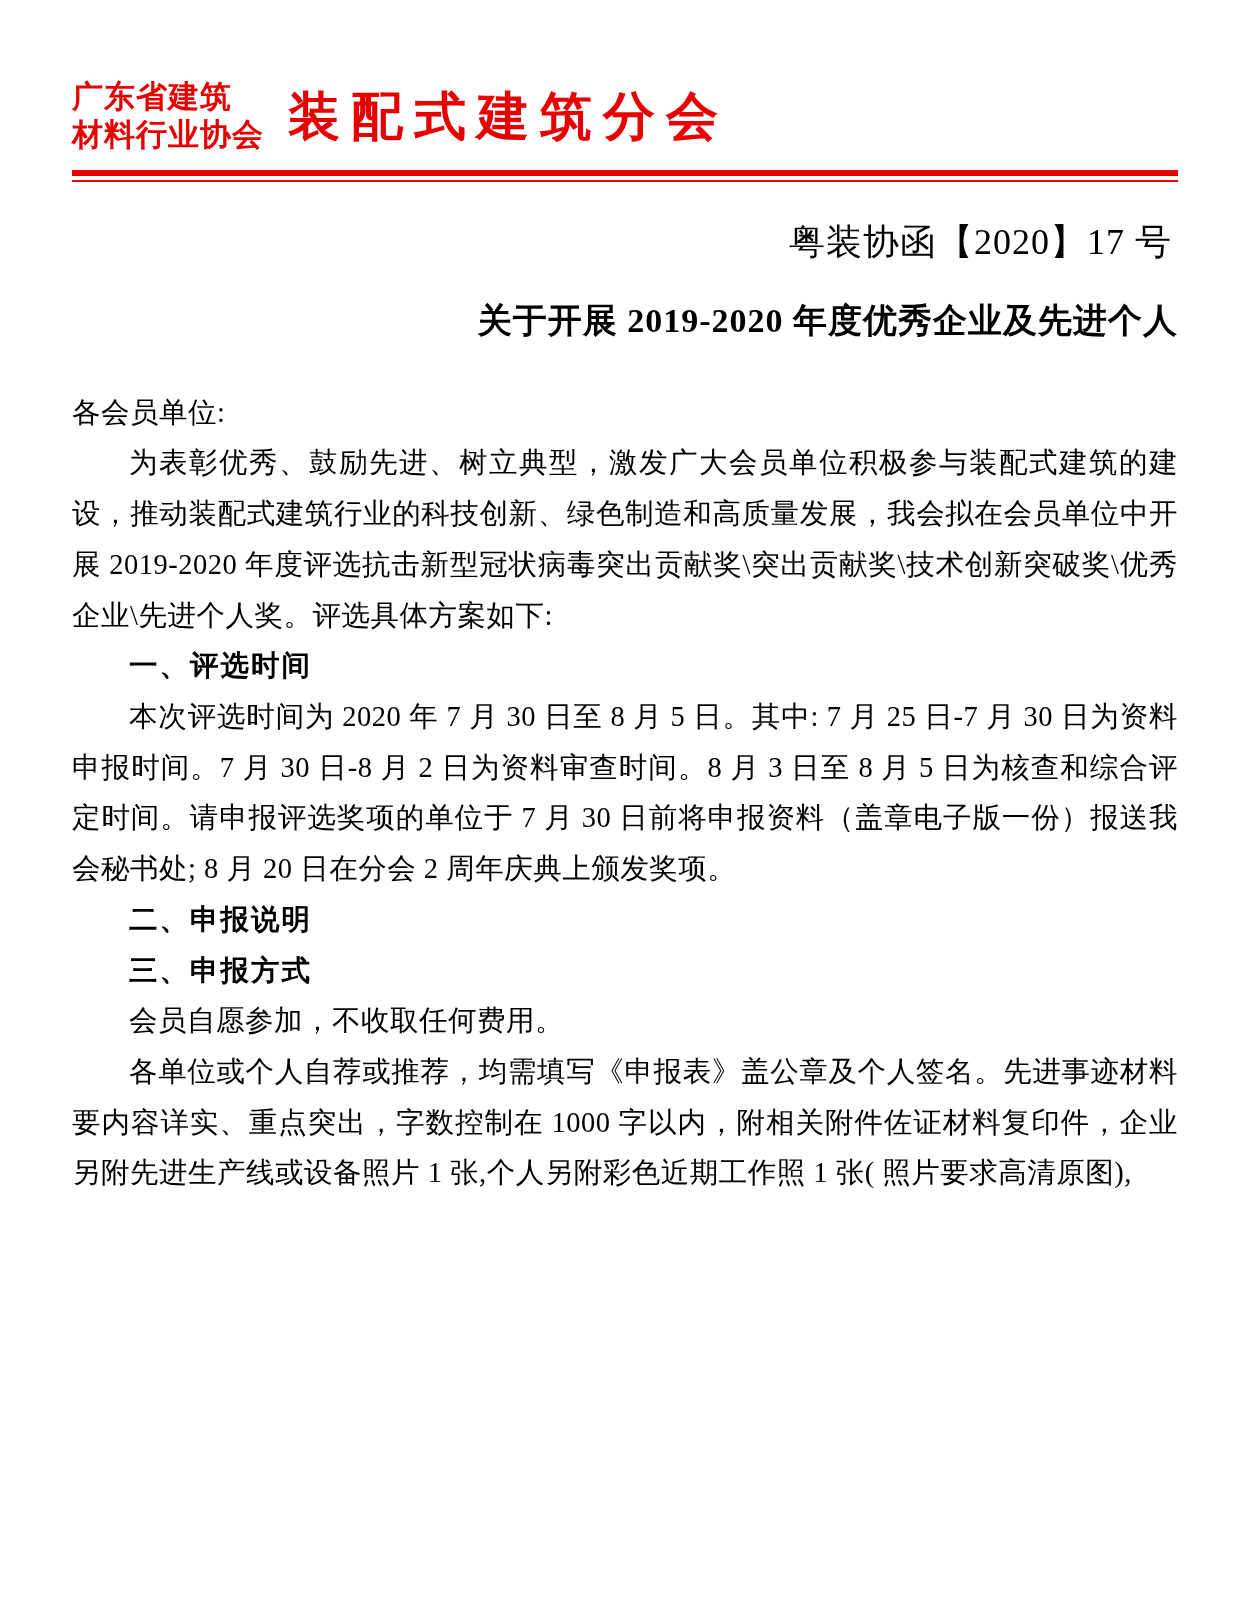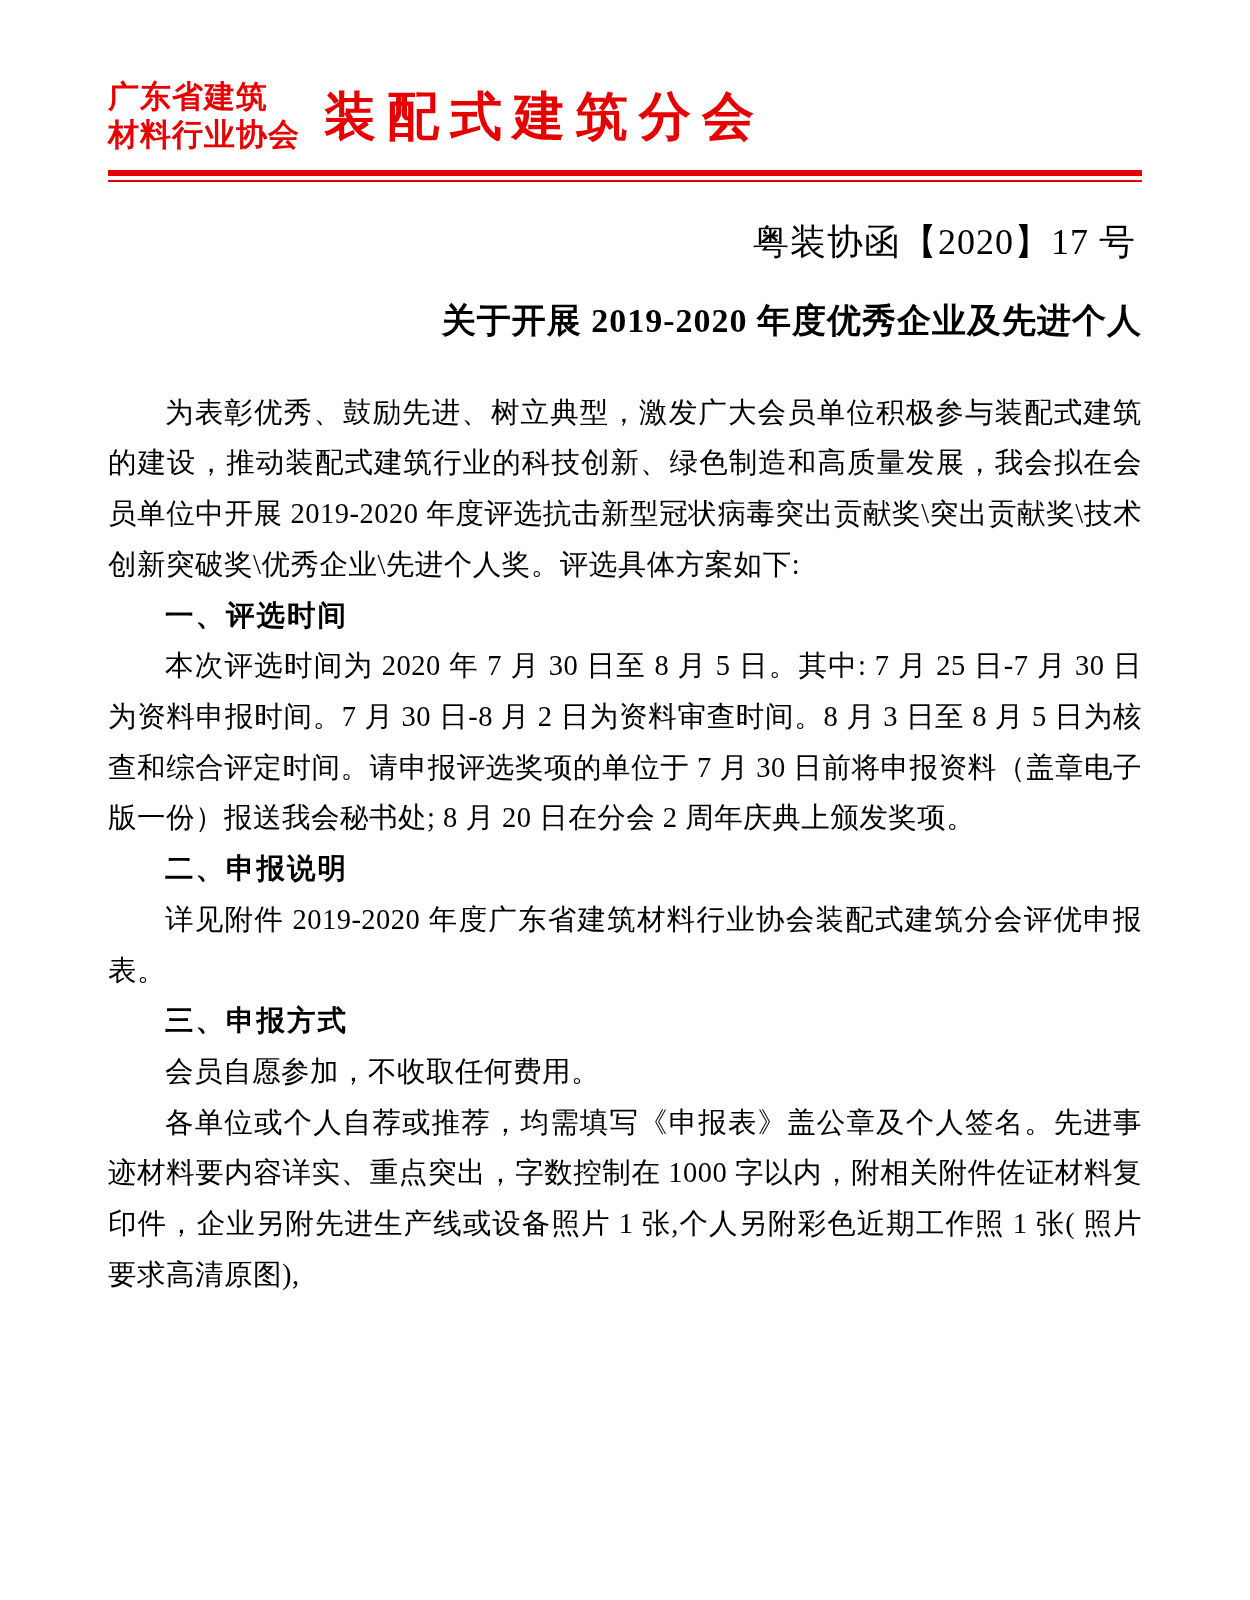--- a/index.html
+++ b/index.html
@@ -12,21 +12,21 @@
     height: 1600px;
     font-family: "Liberation Serif", "DejaVu Serif", serif;
     color: #000000;
     overflow: hidden;
   }
   .page {
     position: relative;
     width: 1250px;
     height: 1600px;
     box-sizing: border-box;
-    padding: 0 108px;
+    padding: 0 72px;
   }
 
   
   .letterhead {
     padding-top: 78px;
     display: flex;
     align-items: center;
     justify-content: flex-start;
     gap: 16px;
   }
@@ -124,23 +124,23 @@
     <div class="rule-thin"></div>
   </div>
 
   <div class="doc-number">粤装协函【2020】17 号</div>
 
   <div class="title">
     <span class="t-line">关于开展 2019-2020 年度优秀企业及先进个人</span>
   </div>
 
   <div class="body-text">
+    <p class="p">各会员单位:</p>
     <p class="p indent">为表彰优秀、鼓励先进、树立典型，激发广大会员单位积极参与装配式建筑的建设，推动装配式建筑行业的科技创新、绿色制造和高质量发展，我会拟在会员单位中开展 2019-2020 年度评选抗击新型冠状病毒突出贡献奖\突出贡献奖\技术创新突破奖\优秀企业\先进个人奖。评选具体方案如下:</p>
     <p class="p heading">一、评选时间</p>
     <p class="p indent">本次评选时间为 2020 年 7 月 30 日至 8 月 5 日。其中: 7 月 25 日-7 月 30 日为资料申报时间。7 月 30 日-8 月 2 日为资料审查时间。8 月 3 日至 8 月 5 日为核查和综合评定时间。请申报评选奖项的单位于 7 月 30 日前将申报资料（盖章电子版一份）报送我会秘书处; 8 月 20 日在分会 2 周年庆典上颁发奖项。</p>
     <p class="p heading">二、申报说明</p>
-    <p class="p indent">详见附件 2019-2020 年度广东省建筑材料行业协会装配式建筑分会评优申报表。</p>
     <p class="p heading">三、申报方式</p>
     <p class="p indent">会员自愿参加，不收取任何费用。</p>
     <p class="p indent">各单位或个人自荐或推荐，均需填写《申报表》盖公章及个人签名。先进事迹材料要内容详实、重点突出，字数控制在 1000 字以内，附相关附件佐证材料复印件，企业另附先进生产线或设备照片 1 张,个人另附彩色近期工作照 1 张( 照片要求高清原图),</p>
   </div>
 
 </div>
 
 </body></html>

